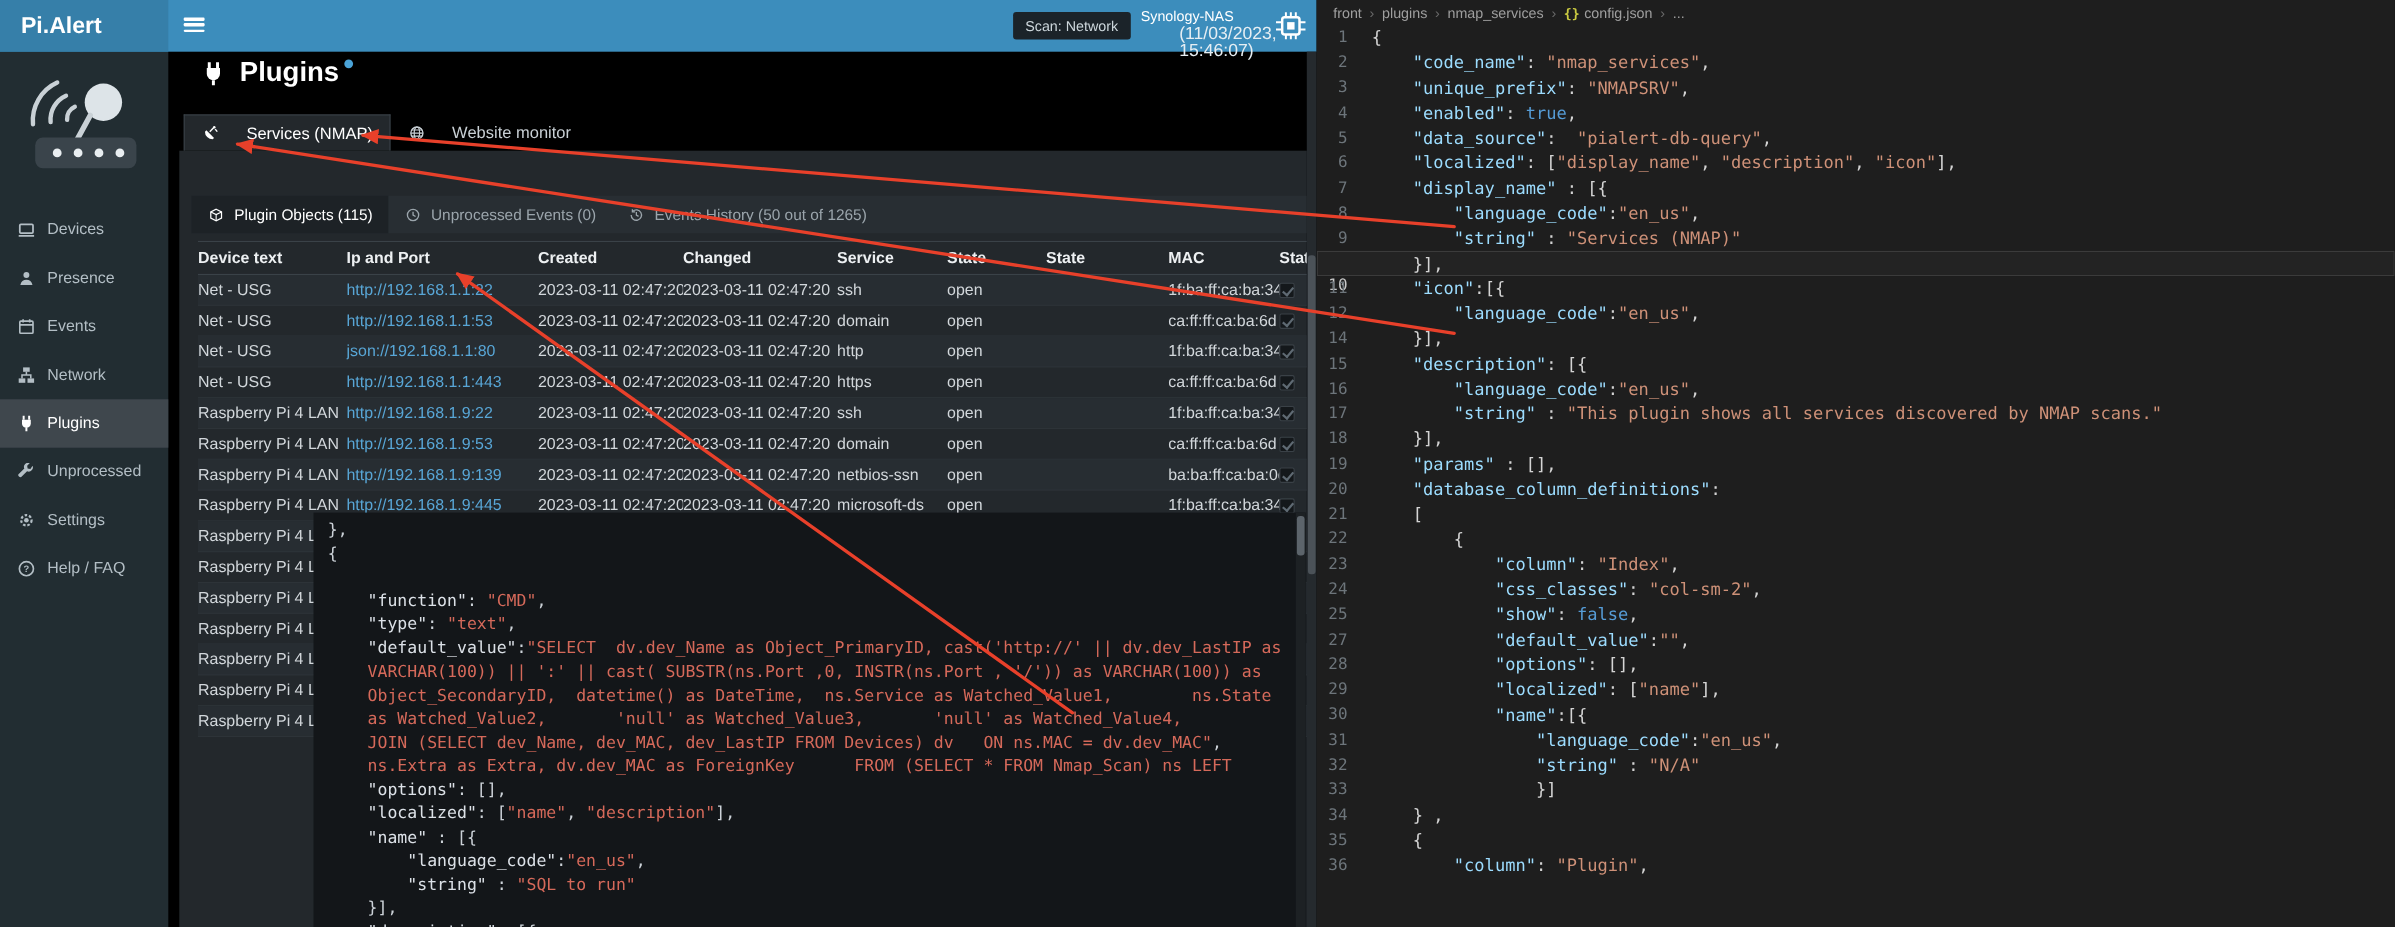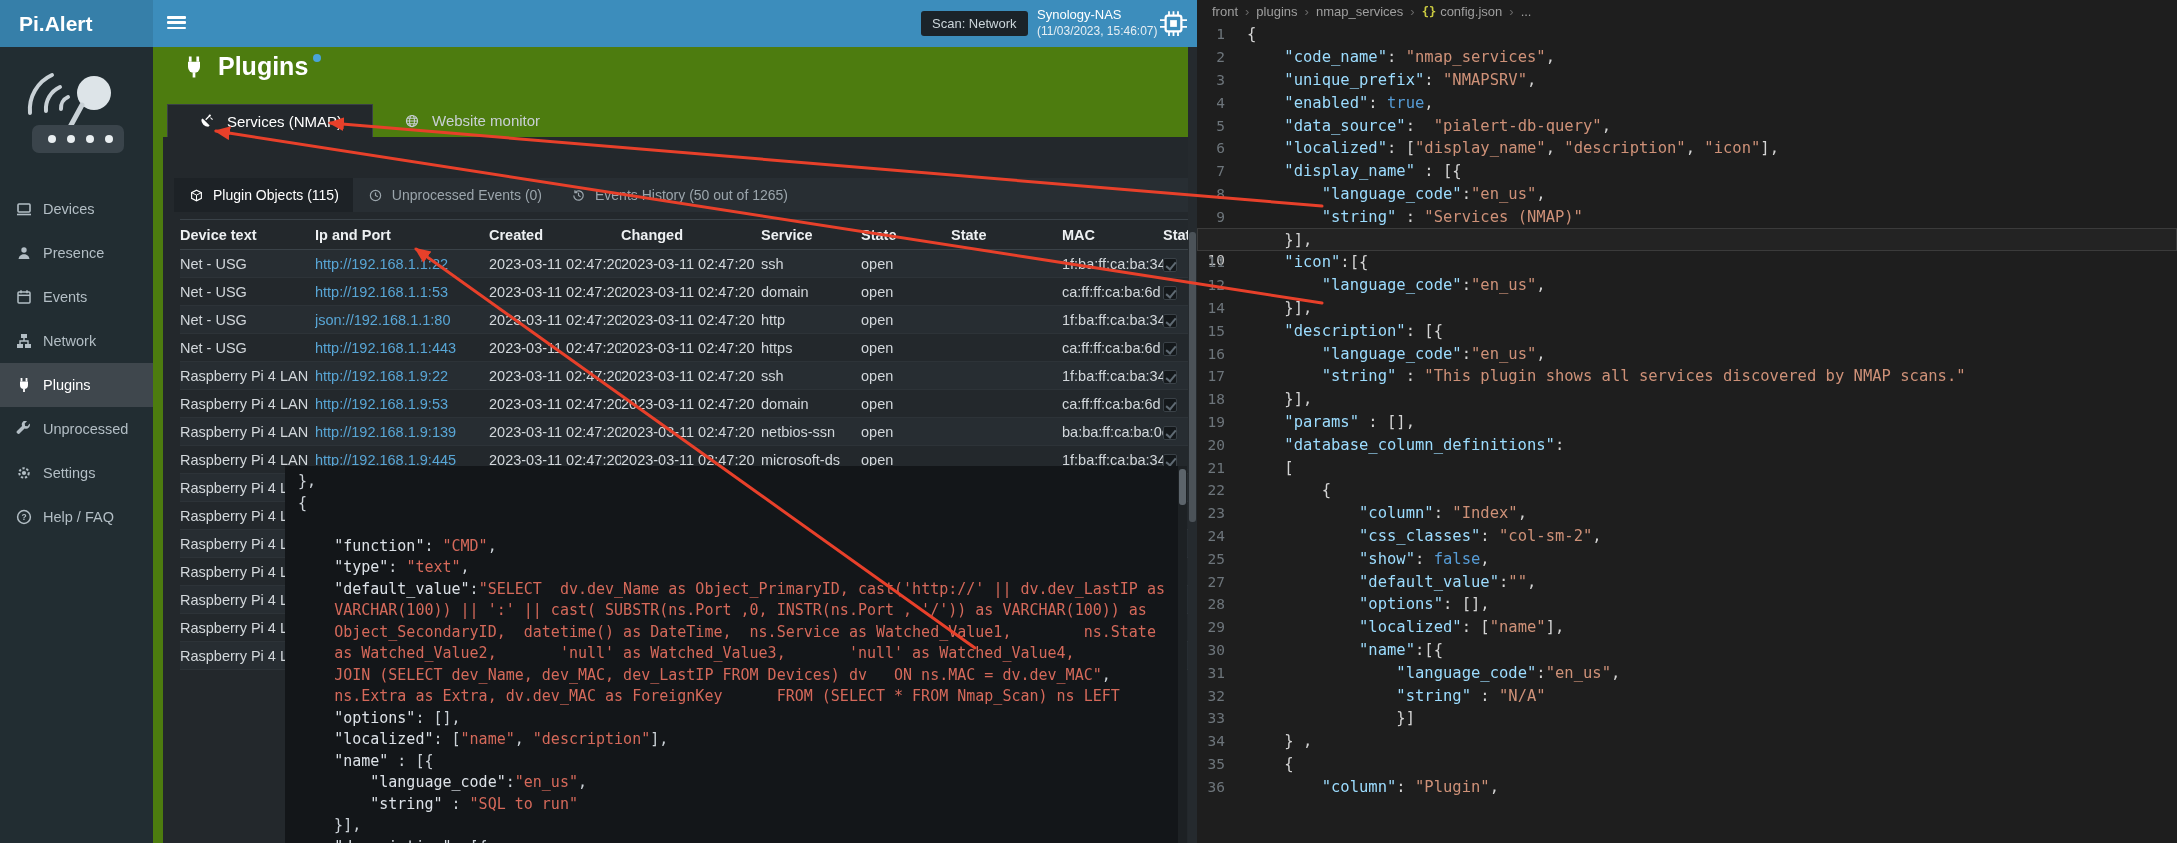--- a/index.html
+++ b/index.html
@@ -1,50 +1,50 @@
 <!DOCTYPE html>
 <html style="--brand-blue: #3c8dbc; --brand-blue-dark: #367fa9; --sidebar-bg: #222d32; --arrow-red: #e8402a; --link-blue: #58a6d6; --editor-key: #9cdcfe; --editor-string: #ce9178; --editor-bool: #569cd6; --overlay-string: #d5695a;"><head>
 <meta charset="utf-8">
 <style>
   html,body{margin:0;padding:0;}
   body{width:2177px;height:843px;position:relative;overflow:hidden;background:#1e1e1e;
        font-family:"Liberation Sans",sans-serif;}
   *{box-sizing:border-box;}
 
   
-  #app{position:absolute;left:0;top:0;width:1197px;height:843px;background:#4d7c0f;overflow:hidden;}
+  #app{position:absolute;left:0;top:0;width:1197px;height:843px;background:#000000;overflow:hidden;}
 
   .topbar{position:absolute;top:0;left:0;width:100%;height:47px;background:var(--brand-blue,#3c8dbc);z-index:3;}
   .logo{position:absolute;left:0;top:0;width:153px;height:47px;background:var(--brand-blue-dark,#367fa9);
         color:#fff;font-size:21px;font-weight:700;line-height:47px;padding-left:19px;cursor:pointer;}
   .hamburger{position:absolute;left:167px;top:16px;width:19px;height:15px;cursor:pointer;}
   .hamburger span{display:block;height:2.5px;background:#fff;margin-bottom:2.8px;border-radius:1px;}
   .scan-badge{position:absolute;left:921px;top:11px;height:25px;line-height:25px;padding:0 11px;
         background:#1b2329;color:#ccd6db;font-size:13px;border-radius:3px;cursor:pointer;}
   .host-info{position:absolute;left:1037px;top:7px;color:#fff;font-size:13px;line-height:16px;}
-  .host-info .t2{font-size:12px;color:#e6eef3;}
+  .host-info .t2{font-size:16px;color:#e6eef3;margin-left:35px;}
   .chip{position:absolute;left:1160px;top:11px;width:27px;height:25px;color:#fff;cursor:pointer;}
   .chip svg{width:100%;height:100%;}
 
   .sidebar{position:absolute;left:0;top:47px;bottom:0;width:153px;background:var(--sidebar-bg,#222d32);z-index:2;}
   .logo-art{display:block;margin:16px auto 0;width:122px;height:108px;}
   .menu{margin-top:16px;text-align:right;}
   .side-item{height:44px;display:flex;align-items:center;padding-left:15px;gap:11px;color:#b3bec5;font-size:14.5px;cursor:pointer;}
   .side-item.active{background:#3f474d;color:#fff;}
   .ic{display:inline-flex;align-items:center;justify-content:center;width:17px;height:16px;flex-shrink:0;}
   .ic svg{width:16px;height:16px;}
 
   .page-title{position:absolute;left:181px;top:52px;display:flex;align-items:center;gap:11px;
         color:#fff;font-size:25px;font-weight:700;z-index:1;}
   .page-title .ic{width:26px;height:26px;}
   .page-title .ic svg{width:24px;height:24px;}
   .title-badge{width:8px;height:8px;border-radius:50%;background:#4aa3d8;align-self:flex-start;margin:2px 0 0 -6px;}
 
   .tabs{position:absolute;left:167px;top:104px;display:flex;align-items:flex-end;z-index:1;}
-  .tab{height:33px;display:flex;align-items:center;gap:12px;padding:0 30px;font-size:15px;color:#c9d0d5;cursor:pointer;}
+  .tab{height:33px;display:flex;align-items:center;gap:24px;padding:0 15px;font-size:15px;color:#c9d0d5;cursor:pointer;}
   .tab .ic svg{width:14px;height:14px;}
   .tab.active{background:#23282c;color:#fff;border:1px solid #394046;border-bottom:none;}
 
   .panel{position:absolute;left:163px;top:137px;width:1025px;bottom:0;background:#23282c;overflow:hidden;z-index:1;}
   .subtabs{position:absolute;left:11px;right:0;top:41px;height:34px;display:flex;background:#282e33;}
   .subtab{display:flex;align-items:center;gap:8px;padding:0 14px;font-size:14px;color:#9ba5ac;cursor:pointer;}
   .subtab.active{background:#1d2226;color:#fff;}
   .subtab .ic svg{width:13px;height:13px;}
 
   .table{position:absolute;left:17px;top:82px;width:1063px;}

